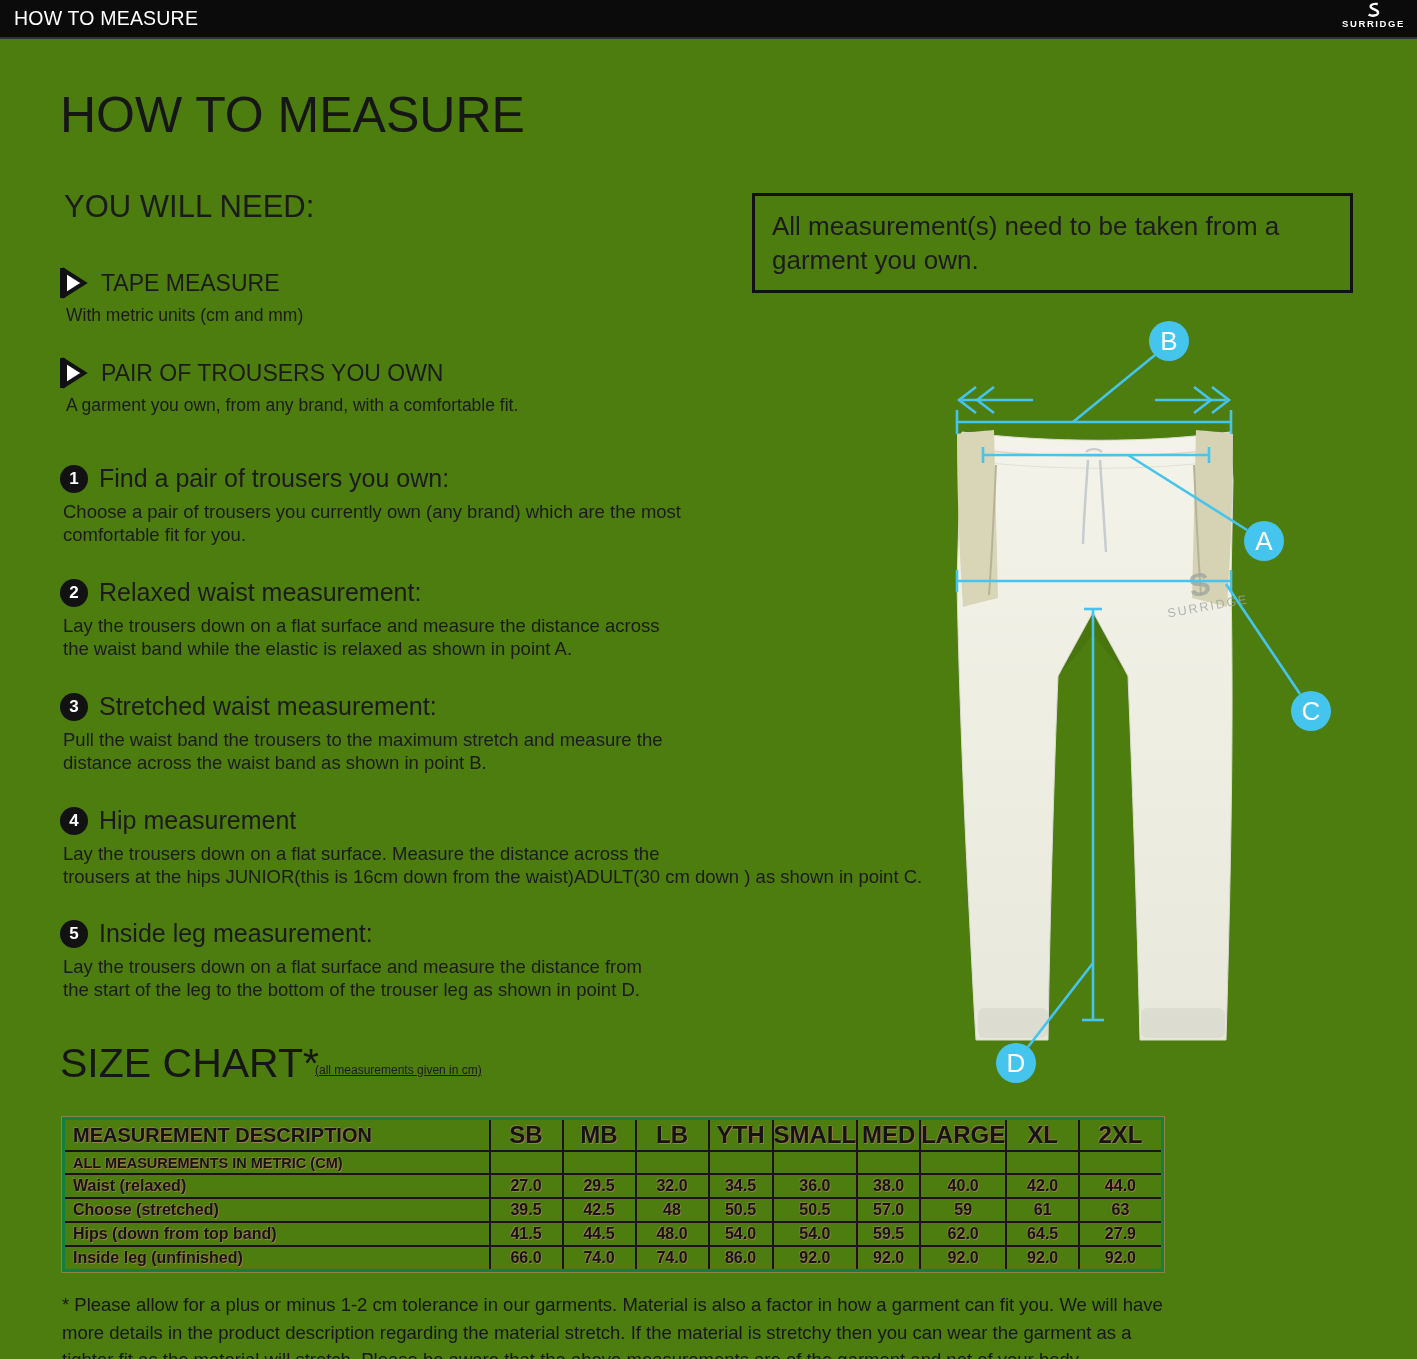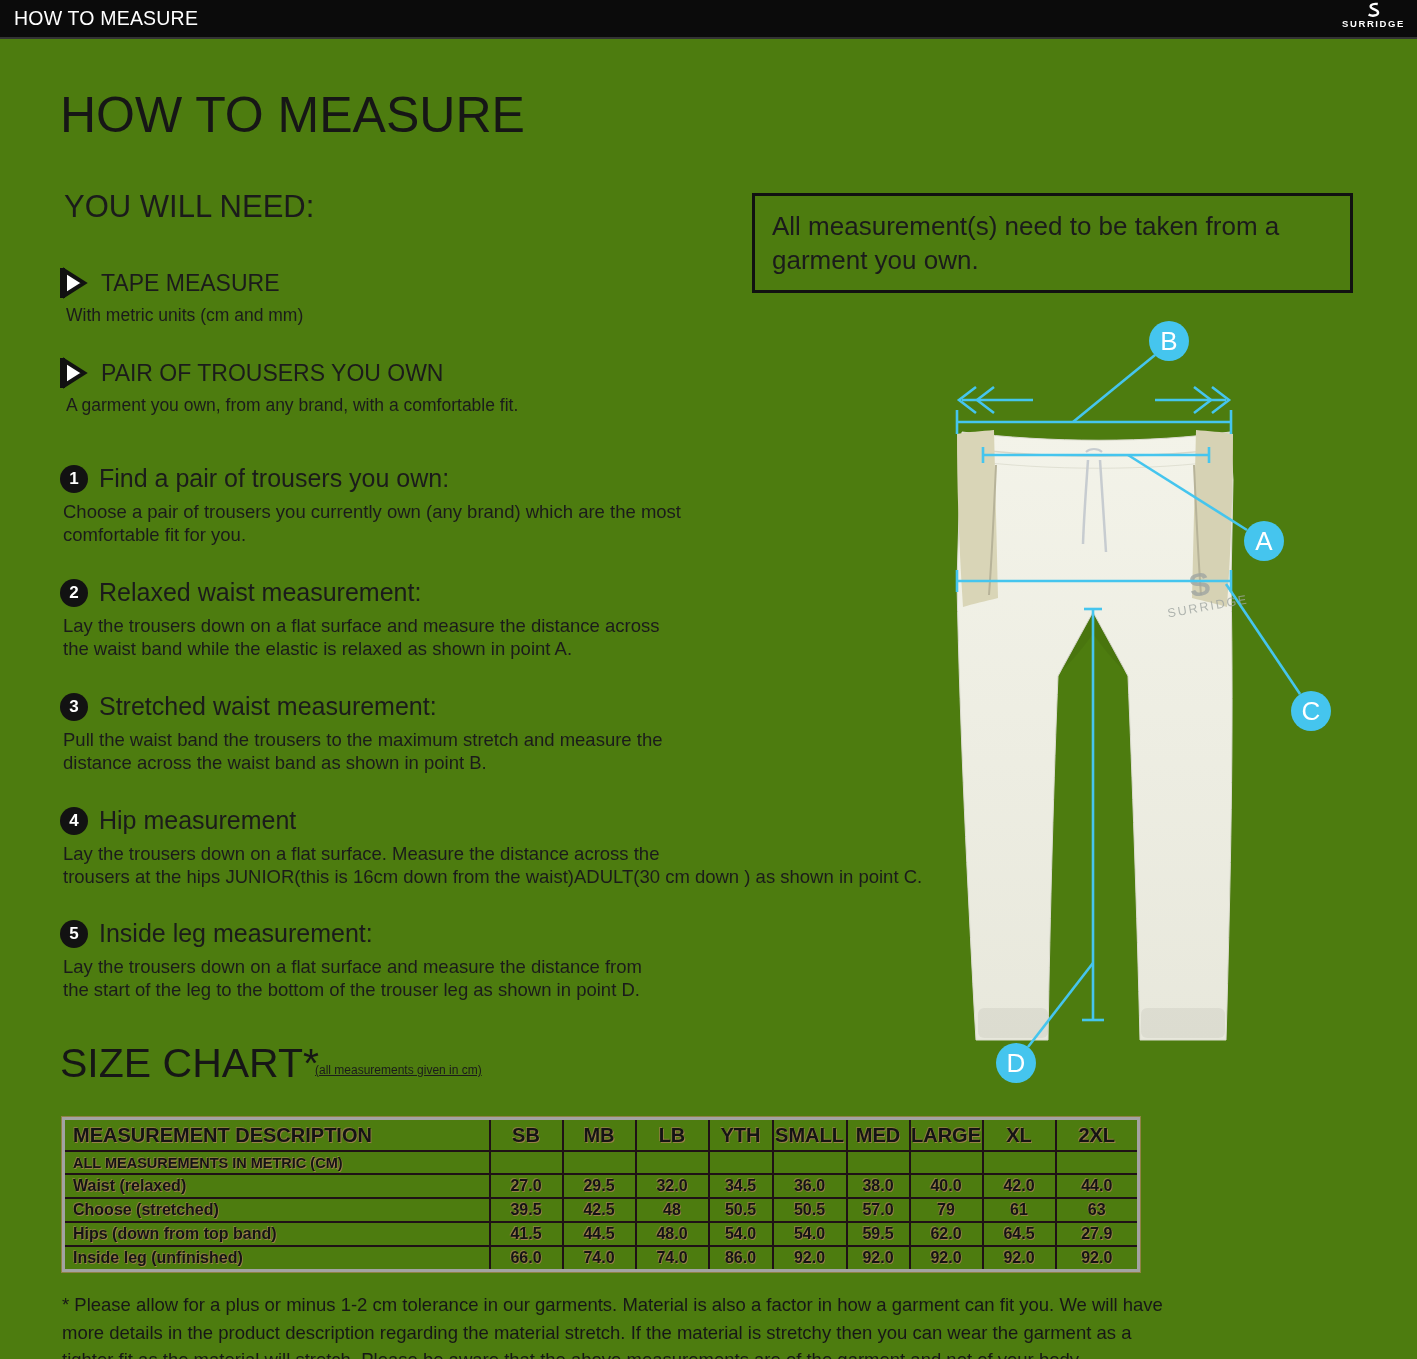--- a/index.html
+++ b/index.html
@@ -41,23 +41,23 @@
        display:flex;align-items:center;justify-content:center;font-size:26px;}
 
   
   .sc-heading{position:absolute;left:60px;top:1040px;font-size:41px;color:#161616;}
   .sc-sub{position:absolute;left:315px;top:1063px;font-size:12px;text-decoration:underline;}
   .size-table{position:absolute;left:62px;top:1117px;border-collapse:collapse;table-layout:fixed;
               outline:1px solid rgba(244,140,150,.40);}
   .size-table th,.size-table td{border:2px solid #1f1216;font-weight:bold;color:#141414;
         text-shadow:0.8px 0.8px 0 rgba(244,130,145,.45),-0.8px -0.8px 0 rgba(244,130,145,.35);
         padding:0;white-space:nowrap;overflow:hidden;}
-  .size-table{border:3px solid #a3a3a3;}
+  .size-table{border:3px solid #15803d;}
   .size-table .desc{text-align:left;padding-left:8px;}
-  .t-head th{height:30px;font-size:20px;}
+  .t-head th{height:30px;font-size:24px;}
   .t-head th.desc{font-size:20px;}
   .t-metric td{height:21px;font-size:14.5px;}
   .t-row td{height:22px;font-size:16px;text-align:center;}
   .t-row td.desc{font-size:16px;}
 
   
   .disclaimer{position:absolute;left:62px;top:1291px;font-size:18.5px;line-height:27.5px;color:#171717;width:1120px;}
 </style>
 </head>
 <body>
@@ -283,21 +283,21 @@
       <td>44.0</td>
     </tr>
     <tr class="t-row">
       <td class="desc">Choose (stretched)</td>
       <td>39.5</td>
           <td>42.5</td>
       <td>48</td>
           <td>50.5</td>
       <td>50.5</td>
           <td>57.0</td>
-      <td>79</td>
+      <td>59</td>
           <td>61</td>
       <td>63</td>
     </tr>
     <tr class="t-row">
       <td class="desc">Hips (down from top band)</td>
       <td>41.5</td>
           <td>44.5</td>
       <td>48.0</td>
           <td>54.0</td>
       <td>54.0</td>

